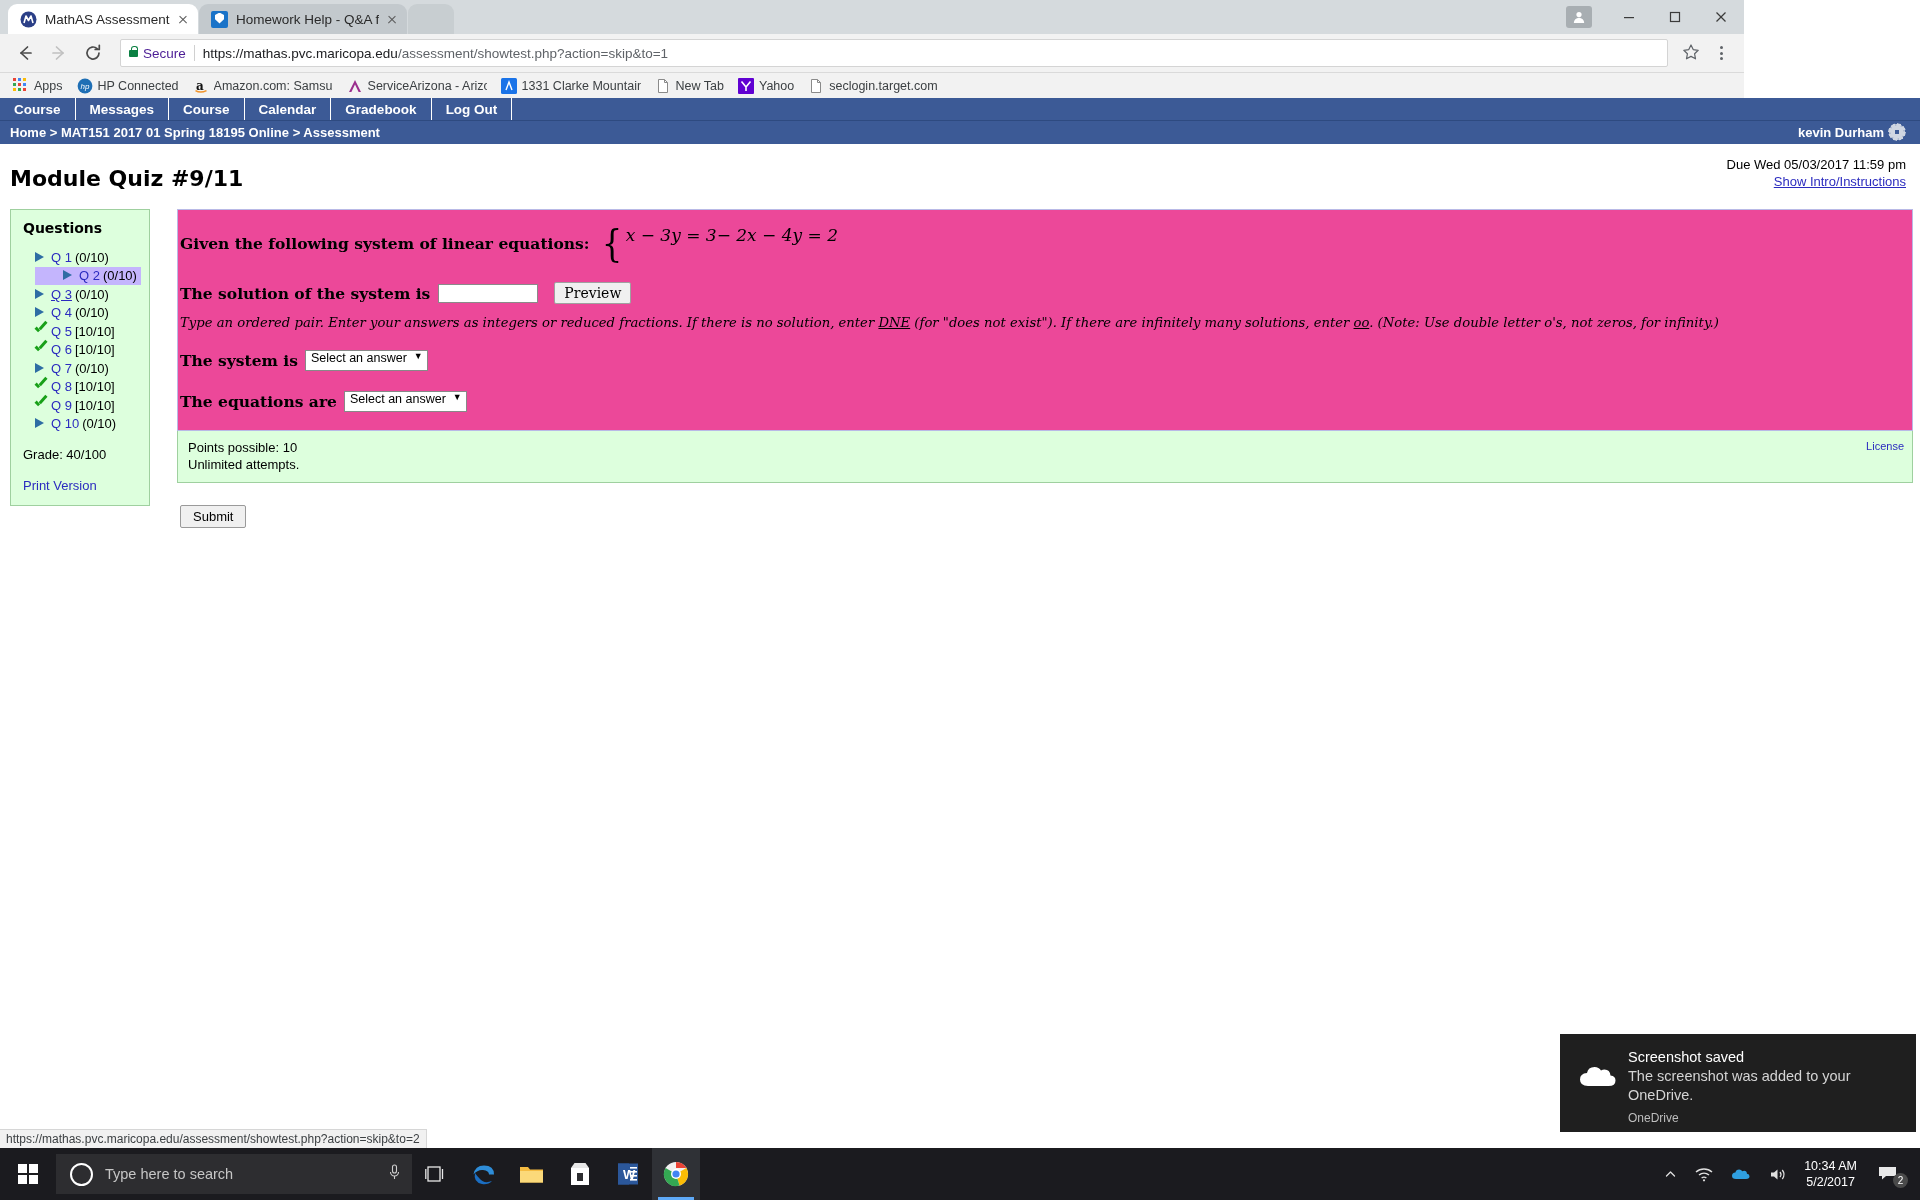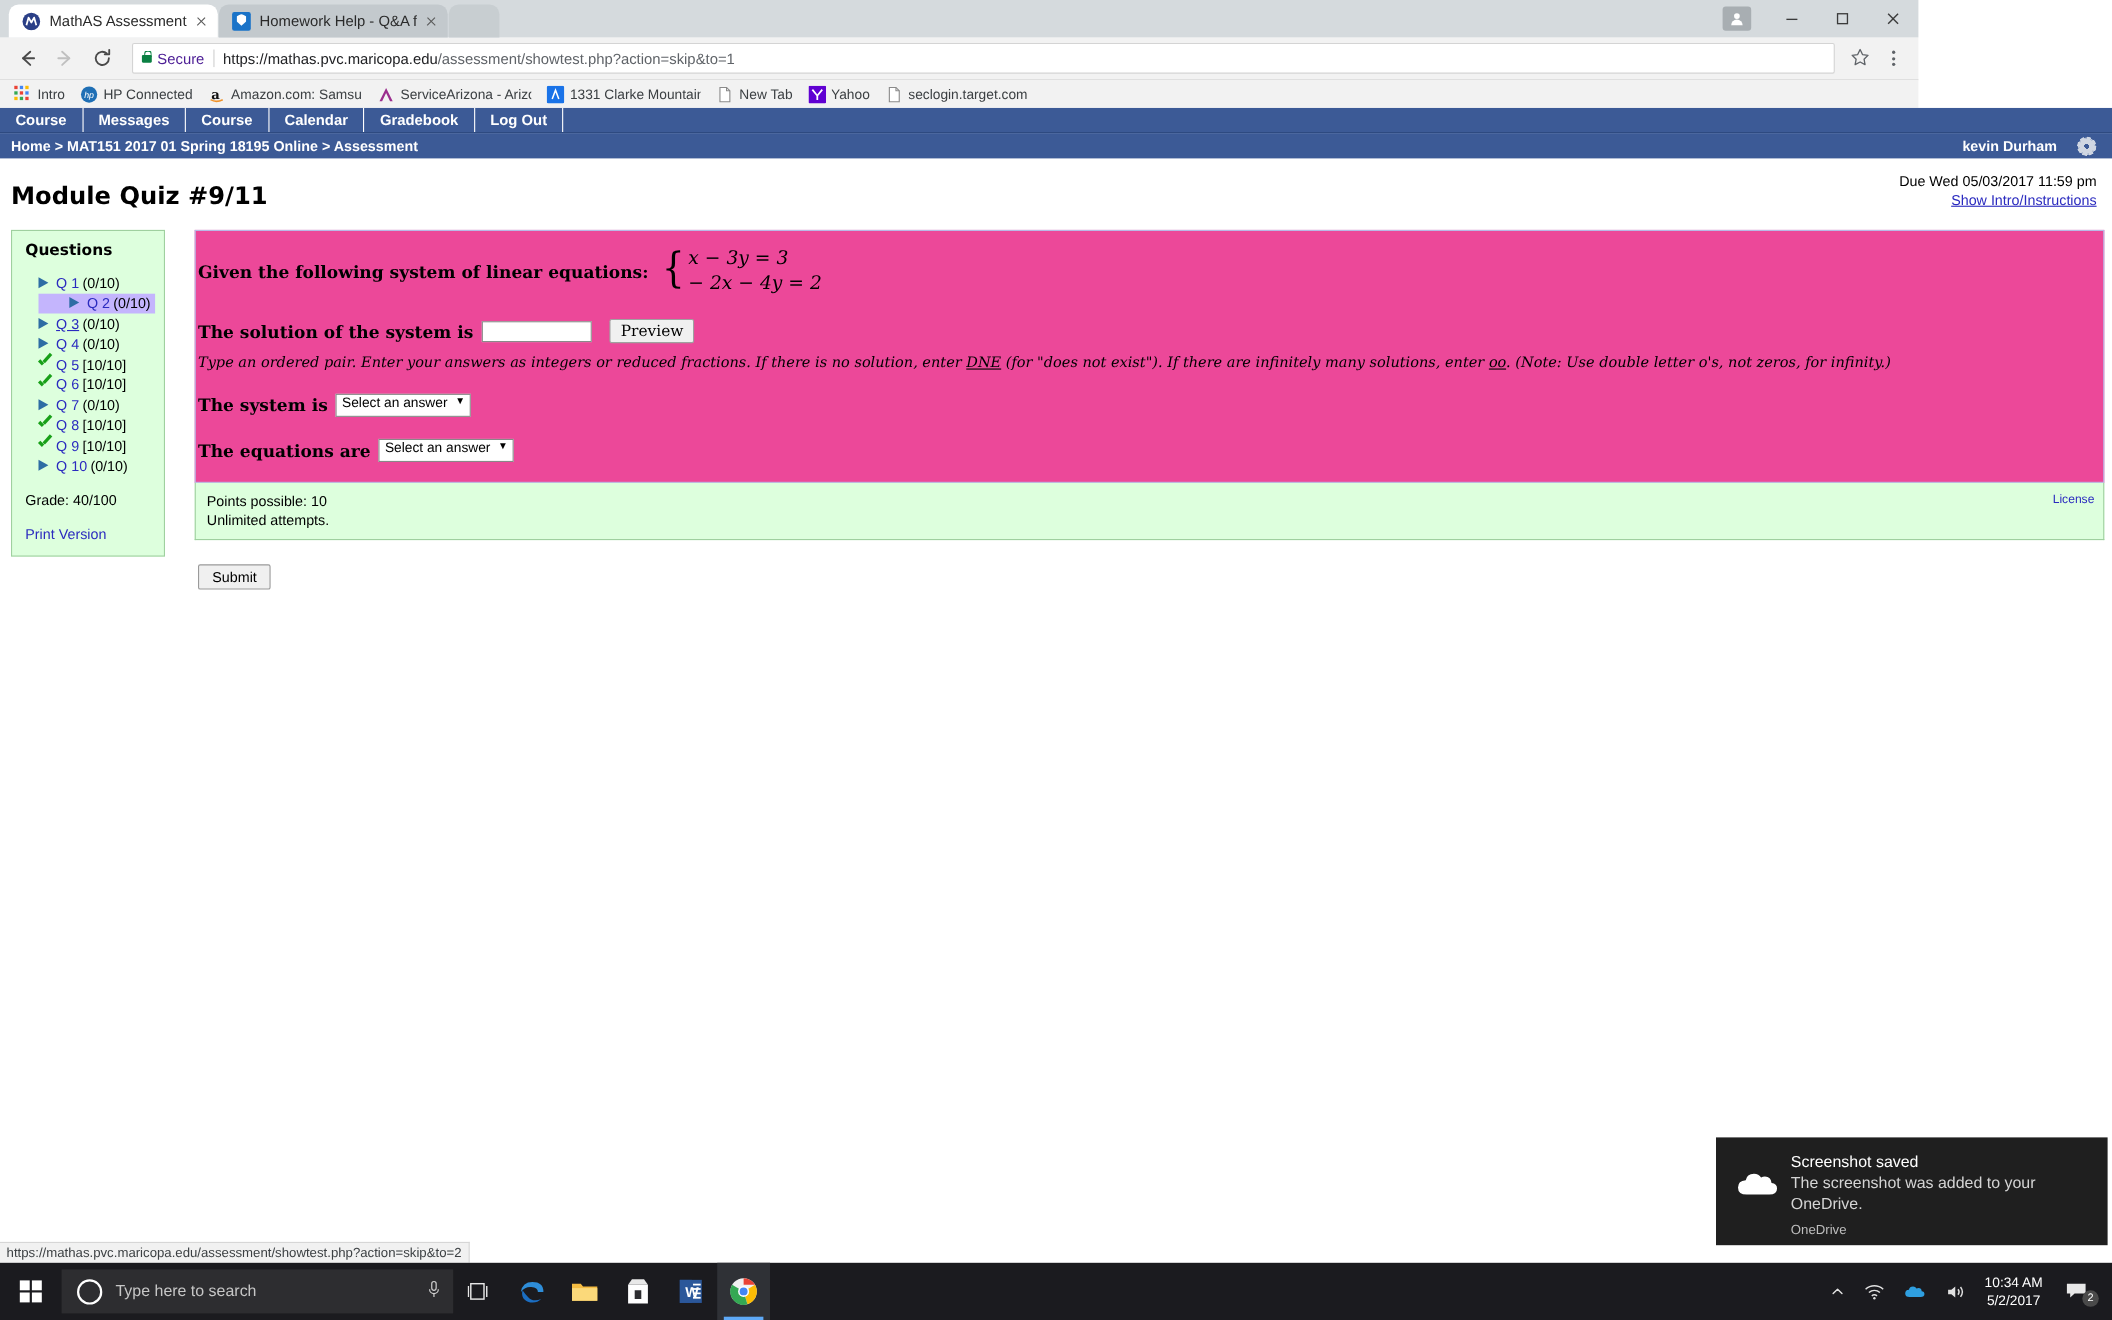--- a/index.html
+++ b/index.html
@@ -172,21 +172,21 @@
     padding: 0 14px;
     color: #ffffff; font-weight: bold; font-size: 13.5px;
     border-right: 1px solid #ffffff;
   }
   .breadcrumbbar {
     height: 23px; background: #3c5a96;
     display: flex; align-items: center; justify-content: space-between;
     padding: 0 10px;
     color: #ffffff; font-weight: bold; font-size: 13px;
   }
-  .user-area { display:flex; align-items:center; gap:20px; padding-right: 6px;}
+  .user-area { display:flex; gap:6px; padding-right: 6px;}
   .gear {
     width: 14px; height: 14px; display:inline-block;
     background: radial-gradient(circle at 50% 50%, #3c5a96 0 22%, #cfd6e2 23% 100%);
     border-radius: 50%;
     position: relative;
     box-shadow: 0 0 0 1px #cfd6e2;
   }
   .gear::before {
     content:""; position:absolute; left:-2px; top:-2px; width:18px; height:18px;
     background:
@@ -273,21 +273,21 @@
   }
   .syseq {
     display: flex; align-items: stretch; margin-left: 10px;
   }
   .brace {
     font-family: "DejaVu Serif", serif;
     font-size: 38px; line-height: 38px; color:#000;
     transform: scaleX(0.85);
     margin-right: 2px;
   }
-  .eqs { display: flex; flex-direction: column; }
+  .eqs { display: flex; flex-direction: row; }
   .eq {
     font-family: "DejaVu Serif", serif;
     font-style: italic; font-size: 17px; line-height: 23px; color: #000;
   }
 
   .sol-row { display:flex; align-items:center; margin-top: 20px; }
   .sol-label {
     font-family:"DejaVu Serif", serif; font-weight:bold; font-size:15.5px; color:#000;
     margin-right: 8px;
   }
@@ -532,21 +532,21 @@
             <i style="background:#4285f4"></i>
             <i style="background:#fbbc05"></i>
           <i style="background:#34a853"></i>
             <i style="background:#ea4335"></i>
             <i style="background:#4285f4"></i>
           <i style="background:#fbbc05"></i>
             <i style="background:#34a853"></i>
             <i style="background:#ea4335"></i>
         </span>
       </span>
-      <span class="bm-label">Intro</span>
+      <span class="bm-label">Apps</span>
     </div>
     <div class="bm">
       <span class="bm-ico">
         <svg width="16" height="16" viewBox="0 0 16 16">
             <circle cx="8" cy="8" r="7.4" fill="#1f6fb5"></circle>
             <text x="8" y="11.4" font-size="8" font-family="Liberation Sans, sans-serif" fill="#ffffff" text-anchor="middle" font-style="italic">hp</text>
           </svg>
       </span>
       <span class="bm-label">HP Connected</span>
     </div>

